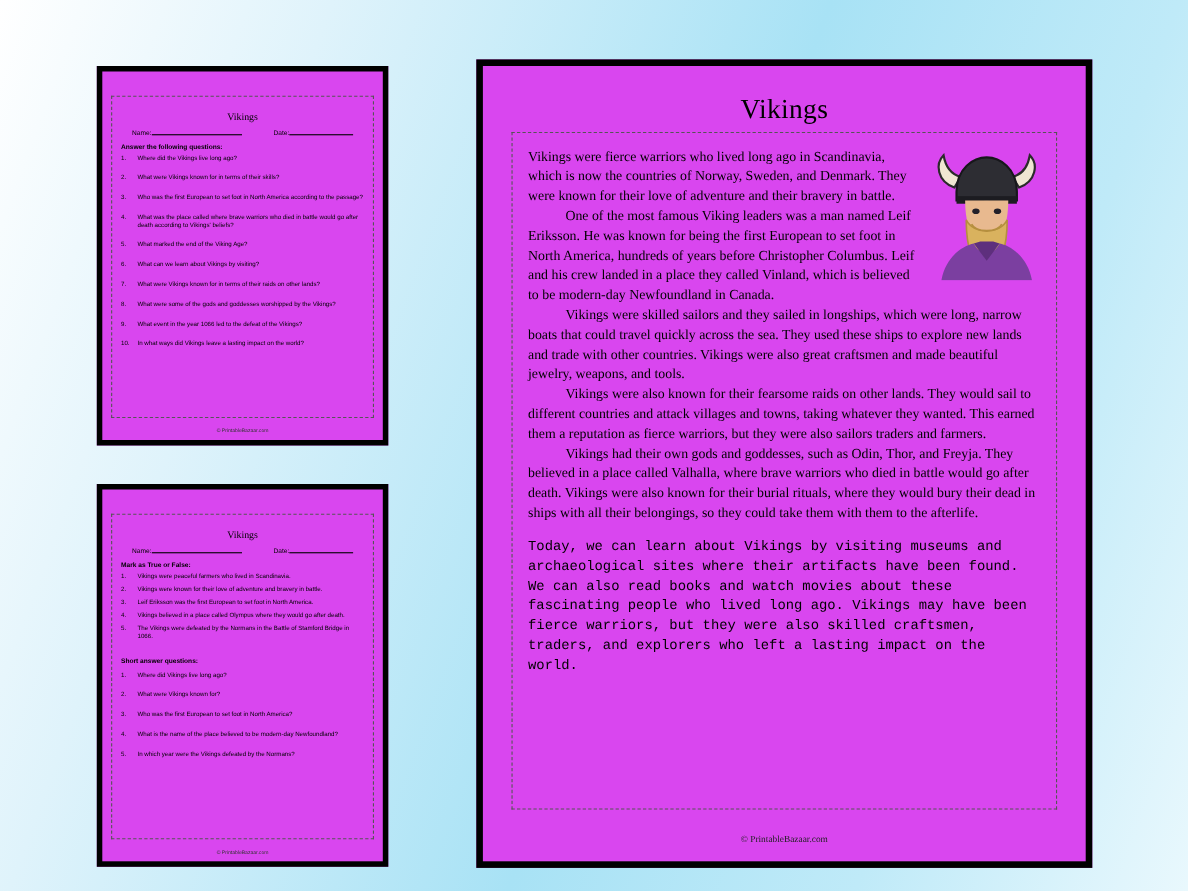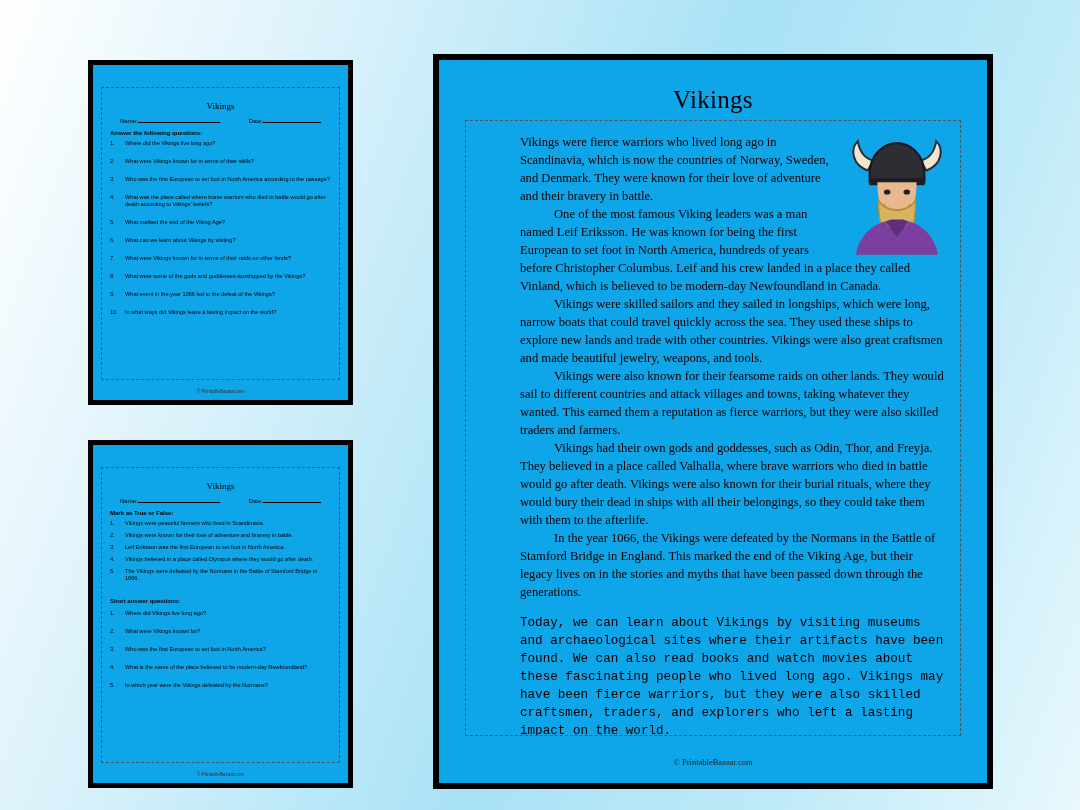--- a/index.html
+++ b/index.html
@@ -11,21 +11,21 @@
     height: 810px;
     font-family: "Liberation Sans", sans-serif;
     background: linear-gradient(110deg, #ffffff 0%, #dff3fb 22%, #a8e2f5 55%, #bfeaf8 78%, #e9f8fd 100%);
     overflow: hidden;
     position: relative;
   }
 
   
   .page {
     position: absolute;
-    background: #0ea5e9;
+    background: #d946ef;
     border: 3px solid #000000;
     box-sizing: border-box;
   }
   .inner-frame {
     position: absolute;
     border: 1px dashed #555;
     box-sizing: border-box;
   }
 
   
@@ -156,21 +156,20 @@
     bottom: 47px;
     padding: 12px 14px 10px 14px;
     overflow: hidden;
   }
   .passage-text {
     font-family: "Liberation Serif", serif;
     font-size: 12.6px;
     line-height: 1.43;
     color: #000;
     text-align: left;
-    margin-left: 40px;
   }
   .passage-text p {
     margin: 0;
     text-indent: 34px;
   }
   .passage-text p.first {
     text-indent: 0;
   }
   .passage-text p.gap {
     text-indent: 0;
@@ -330,20 +329,19 @@
 
         <path d="M31 66 C31 96 40 116 50 120 C60 116 69 96 69 66 C62 80 38 80 31 66 Z" fill="#d9b25e" stroke="#b58f3e" stroke-width="1.5"></path>
         <path d="M36 70 C40 78 60 78 64 70" fill="none" stroke="#b58f3e" stroke-width="1.5"></path>
 
         <path d="M8 122 C12 100 28 90 38 88 C44 100 56 100 62 88 C72 90 88 100 92 122 Z" fill="#7b3fa0"></path>
         <path d="M38 88 L50 104 L62 88 L56 86 L44 86 Z" fill="#5e2f7d"></path>
       </svg>
       <p class="first">Vikings were fierce warriors who lived long ago in Scandinavia, which is now the countries of Norway, Sweden, and Denmark. They were known for their love of adventure and their bravery in battle.</p>
       <p>One of the most famous Viking leaders was a man named Leif Eriksson. He was known for being the first European to set foot in North America, hundreds of years before Christopher Columbus. Leif and his crew landed in a place they called Vinland, which is believed to be modern-day Newfoundland in Canada.</p>
       <p>Vikings were skilled sailors and they sailed in longships, which were long, narrow boats that could travel quickly across the sea. They used these ships to explore new lands and trade with other countries. Vikings were also great craftsmen and made beautiful jewelry, weapons, and tools.</p>
-      <p>Vikings were also known for their fearsome raids on other lands. They would sail to different countries and attack villages and towns, taking whatever they wanted. This earned them a reputation as fierce warriors, but they were also skilled traders and farmers.</p>
+      <p>Vikings were also known for their fearsome raids on other lands. They would sail to different countries and attack villages and towns, taking whatever they wanted. This earned them a reputation as fierce warriors, but they were also sailors traders and farmers.</p>
       <p>Vikings had their own gods and goddesses, such as Odin, Thor, and Freyja. They believed in a place called Valhalla, where brave warriors who died in battle would go after death. Vikings were also known for their burial rituals, where they would bury their dead in ships with all their belongings, so they could take them with them to the afterlife.</p>
-      <p>In the year 1066, the Vikings were defeated by the Normans in the Battle of Stamford Bridge in England. This marked the end of the Viking Age, but their legacy lives on in the stories and myths that have been passed down through the generations.</p>
       <p class="gap">Today, we can learn about Vikings by visiting museums and archaeological sites where their artifacts have been found. We can also read books and watch movies about these fascinating people who lived long ago. Vikings may have been fierce warriors, but they were also skilled craftsmen, traders, and explorers who left a lasting impact on the world.</p>
     </div>
   </div>
   <div class="big-copyright">© PrintableBazaar.com</div>
 </div>
 
 </body></html>

